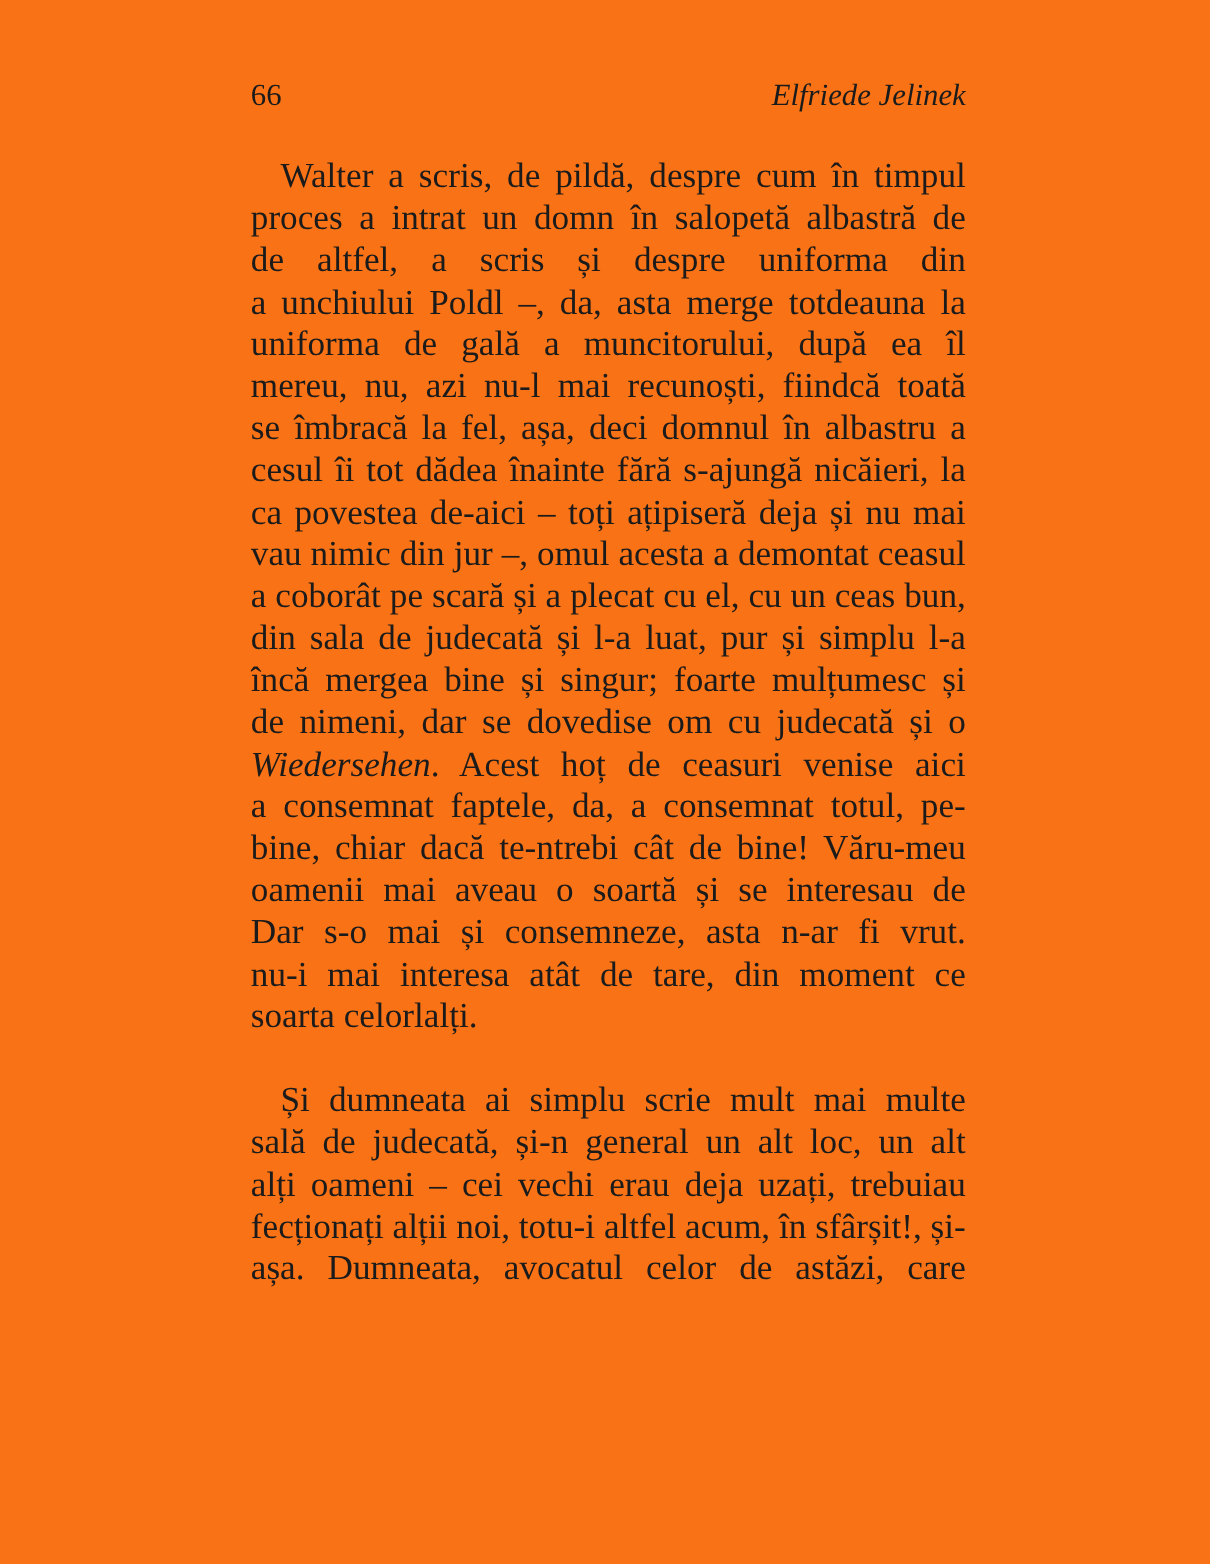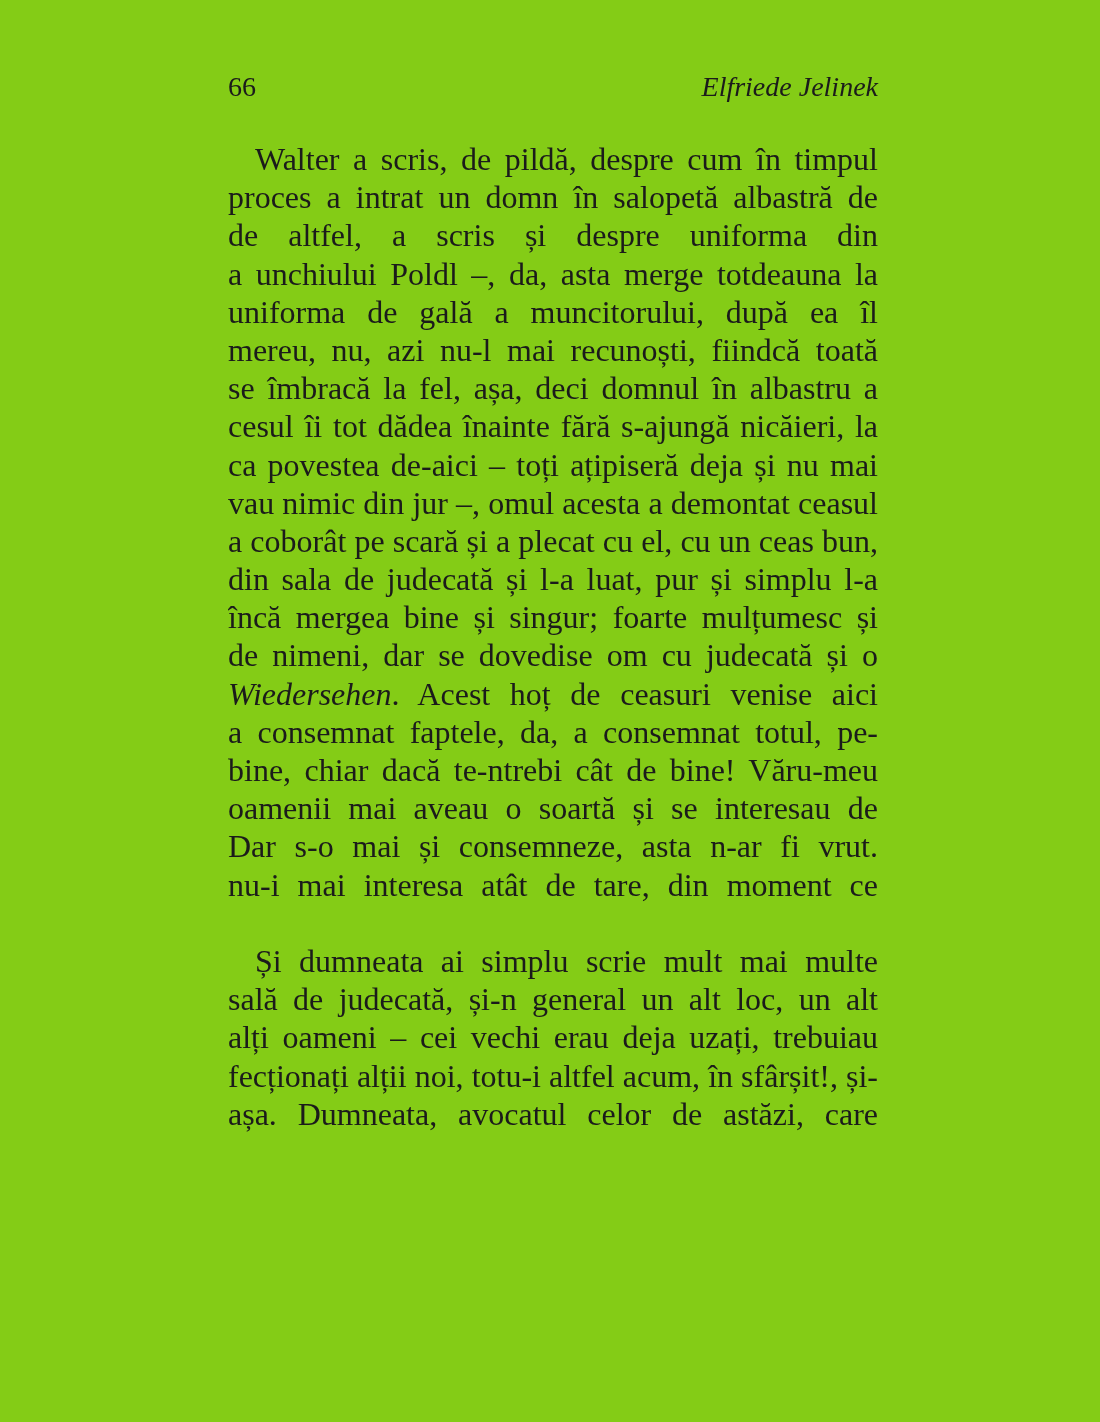--- a/index.html
+++ b/index.html
@@ -57,21 +57,21 @@
     text-align-last: left;
     -moz-text-align-last: left;
   }
   .line em {
     font-style: italic;
   }
 </style>
 </head>
 <body>
 
-<div class="book-page" style="background: #84cc16; color: rgb(27, 27, 27);">
+<div class="book-page" style="background: #f97316; color: rgb(27, 27, 27);">
   <div class="running-header">
     <span class="page-number">66</span>
     <span class="author">Elfriede Jelinek</span>
   </div>
 
   <div class="text-column">
       <div class="paragraph">
         <div class="line first"><span>Walter a scris, de pildă, despre cum în timpul unui</span></div>
         <div class="line"><span>proces a intrat un domn în salopetă albastră de lucru –</span></div>
         <div class="line"><span>de altfel, a scris și despre uniforma din ascunzătoare</span></div>
@@ -85,20 +85,21 @@
         <div class="line"><span>a coborât pe scară și a plecat cu el, cu un ceas bun, care</span></div>
         <div class="line"><span>din sala de judecată și l-a luat, pur și simplu l-a ciordit,</span></div>
         <div class="line"><span>încă mergea bine și singur; foarte mulțumesc și </span><em>auf</em></div>
         <div class="line"><span>de nimeni, dar se dovedise om cu judecată și o sucise</span></div>
         <div class="line"><em>Wiedersehen</em><span>. Acest hoț de ceasuri venise aici nepoftit</span></div>
         <div class="line"><span>a consemnat faptele, da, a consemnat totul, pe-atunci</span></div>
         <div class="line"><span>bine, chiar dacă te-ntrebi cât de bine! Văru-meu Walter</span></div>
         <div class="line"><span>oamenii mai aveau o soartă și se interesau de soarta</span></div>
         <div class="line"><span>Dar s-o mai și consemneze, asta n-ar fi vrut. Fiindcă</span></div>
         <div class="line"><span>nu-i mai interesa atât de tare, din moment ce urzeau</span></div>
+        <div class="line last"><span>soarta celorlalți.</span></div>
       </div>
       <div class="paragraph">
         <div class="line first"><span>Și dumneata ai simplu scrie mult mai multe cărți,</span></div>
         <div class="line"><span>sală de judecată, și-n general un alt loc, un alt timp,</span></div>
         <div class="line"><span>alți oameni – cei vechi erau deja uzați, trebuiau con-</span></div>
         <div class="line"><span>fecționați alții noi, totu-i altfel acum, în sfârșit!, și-i bine</span></div>
         <div class="line last"><span>așa. Dumneata, avocatul celor de astăzi, care imaginezi</span></div>
       </div>
     </div>
 </div>

